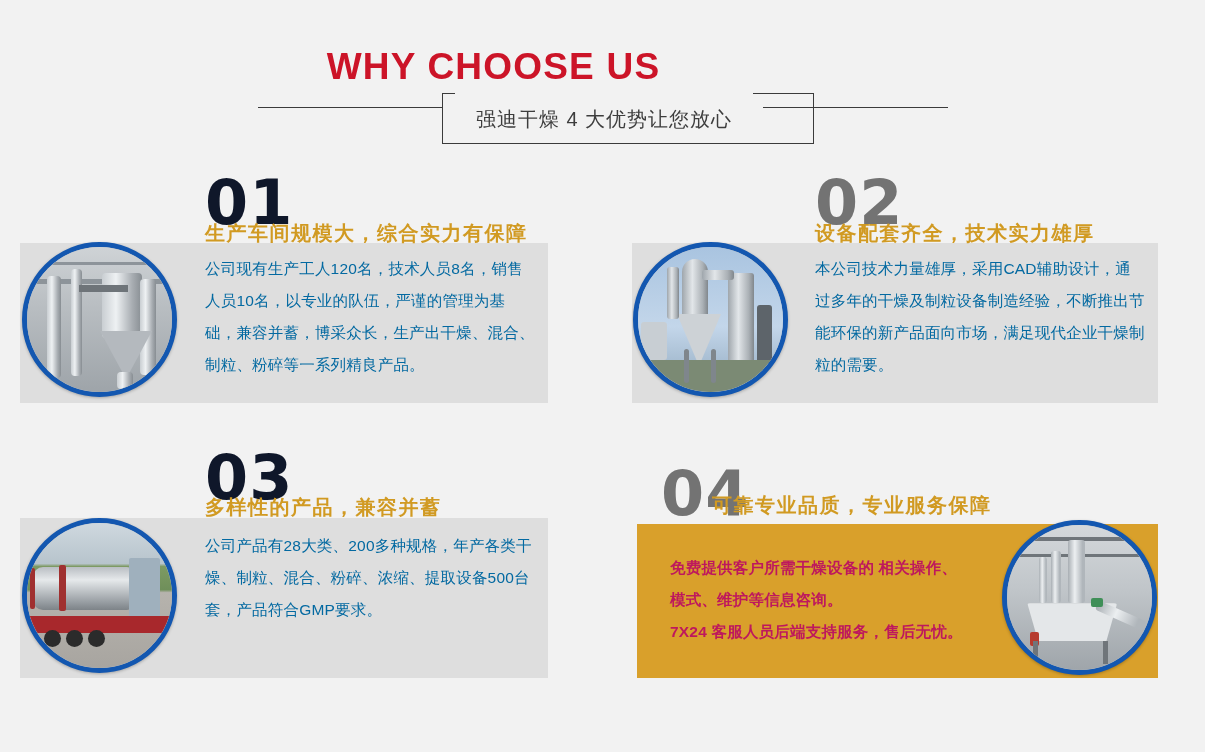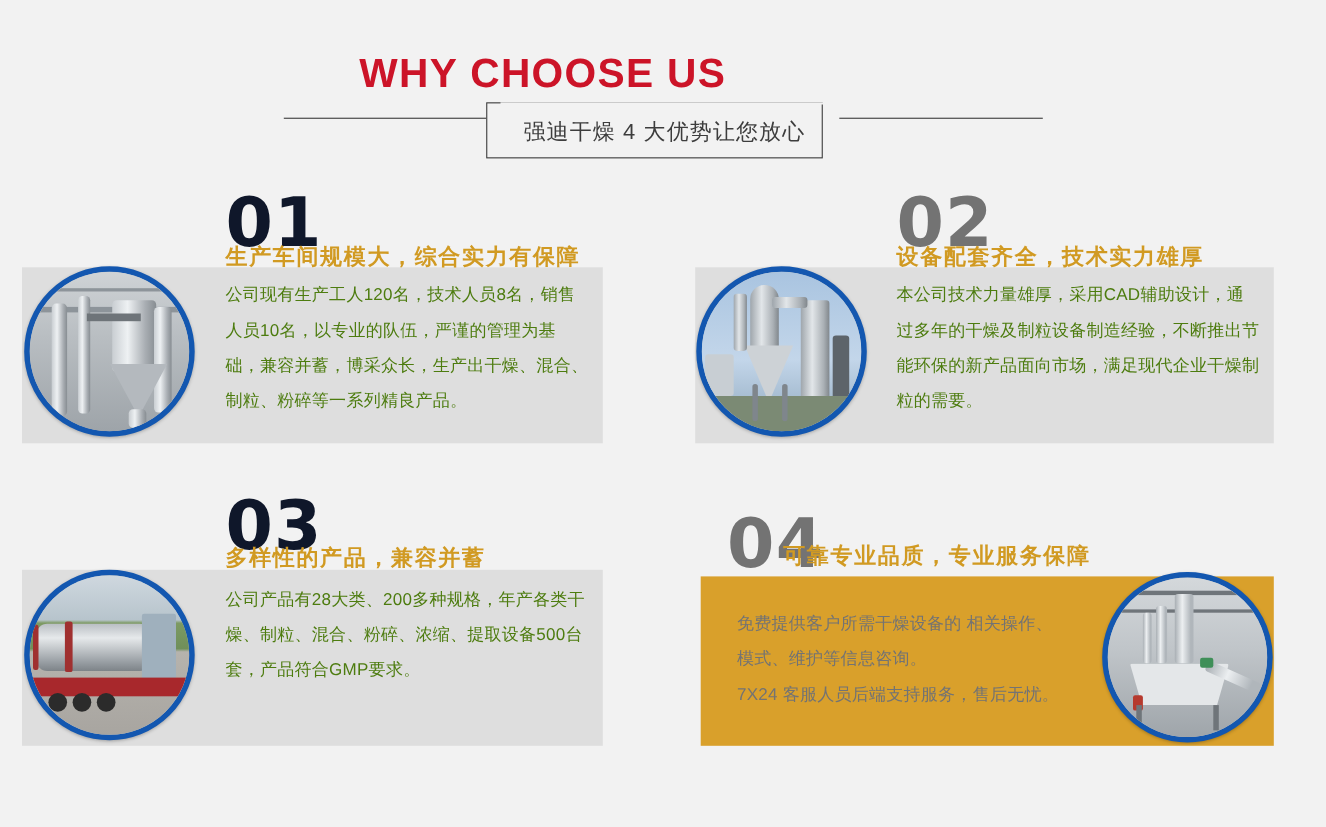--- a/index.html
+++ b/index.html
@@ -18,21 +18,21 @@
     text-align: center;
     font-size: 37px; font-weight: bold; letter-spacing: 1.2px;
     color: #cc1428;
     font-family: "Liberation Sans", "DejaVu Sans", sans-serif;
   }
   .rule { position: absolute; top: 107px; height: 1px; background: #3b3b3b; }
   .rule-left  { left: 258px; width: 184px; }
   .rule-right { left: 763px; width: 185px; }
 
   .subtitle-box {
-    position: absolute; left: 442px; top: 93px; width: 306px; height: 51px;
+    position: absolute; left: 442px; top: 93px; width: 372px; height: 51px;
     border: 1px solid #3b3b3b;
   }
   .subtitle-box .notch {
     position: absolute; left: 12px; top: -1px; width: 298px; height: 2px;
     background: #f2f2f2;
   }
   .subtitle-text {
     position: absolute; left: 0; top: 0; width: 322px; height: 51px;
     display: flex; align-items: center; justify-content: center;
     font-size: 20px; color: #3d3d3d; letter-spacing: 1px;
@@ -63,24 +63,24 @@
     position: absolute;
     background: #dedede;
   }
   .panel-gold {
     position: absolute;
     background: #d9a02b;
   }
 
   .body-text {
     position: absolute;
-    font-size: 15.5px; line-height: 32px; color: #4d7c0f;
+    font-size: 15.5px; line-height: 32px; color: #0369a1;
     letter-spacing: 0.2px;
   }
-  .body-text-white { color: #737373; }
+  .body-text-white { color: #be185d; font-weight: bold; }
 
   
   .photo {
     position: absolute;
     border-radius: 50%;
     border: 5px solid #1357b0;
     overflow: hidden;
     background: #b9bec3;
     box-shadow: 0 1px 3px rgba(0,0,0,0.25);
   }

